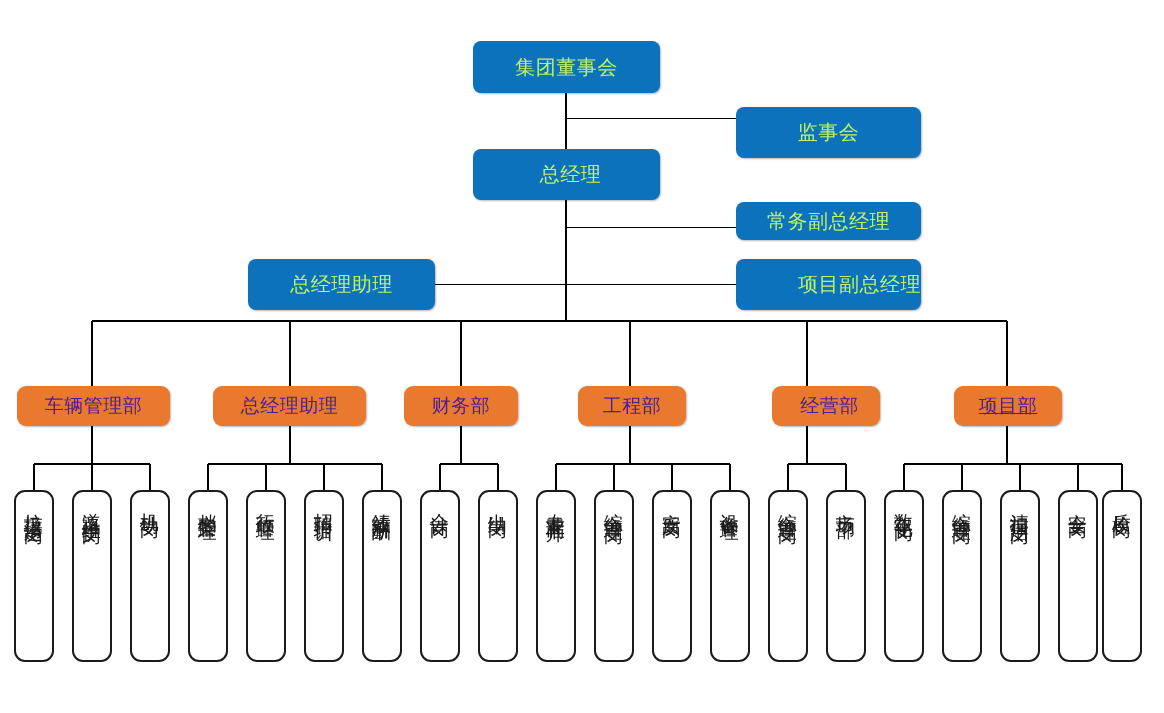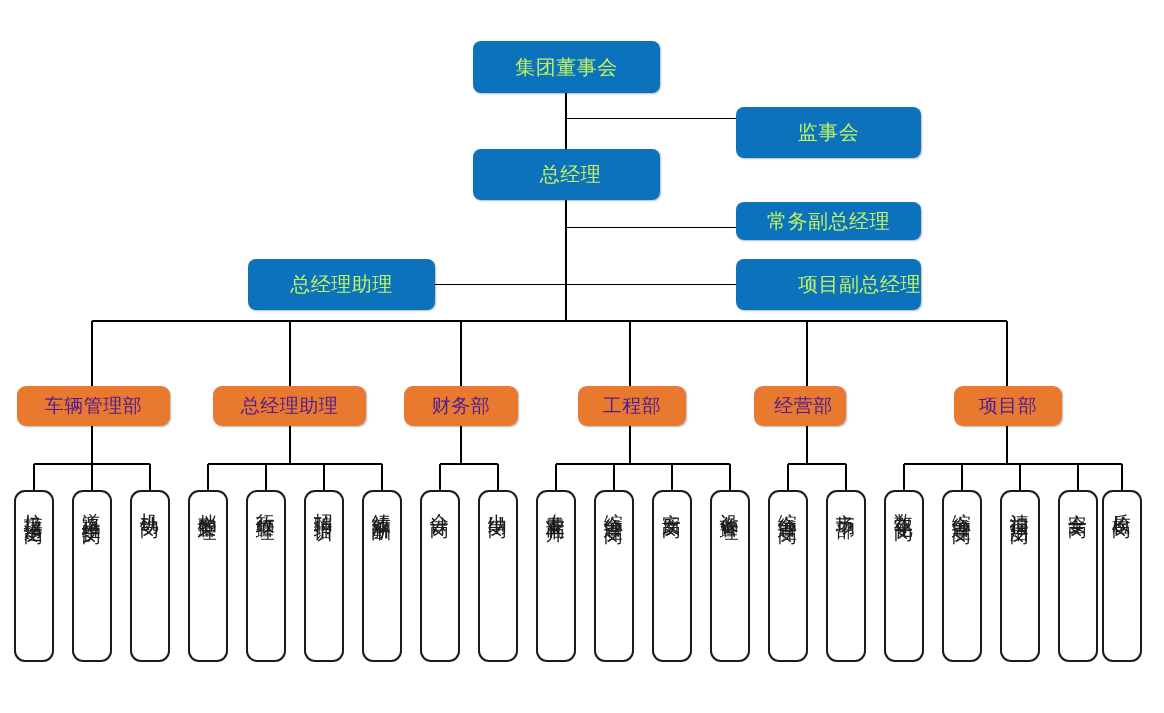--- a/index.html
+++ b/index.html
@@ -147,24 +147,24 @@
       </div>
       <div class="node dept" style="left: 213px; top: 386px; width: 153px; height: 40px;">
         <span>总经理助理</span>
       </div>
       <div class="node dept" style="left: 404px; top: 386px; width: 114px; height: 40px; text-align: center;">
         <span>财务部</span>
       </div>
       <div class="node dept" style="left: 578px; top: 386px; width: 108px; height: 40px; justify-content: center;">
         <span>工程部</span>
       </div>
-      <div class="node dept" style="left: 754px; top: 386px; width: 92px; height: 40px; padding-left: 7px;">
+      <div class="node dept" style="left: 772px; top: 386px; width: 108px; height: 40px; padding-left: 7px;">
         <span>经营部</span>
       </div>
-      <div class="node dept" style="left: 954px; top: 386px; width: 108px; height: 40px;">
+      <div class="node dept" style="left: 954px; top: 386px; width: 108px; height: 40px; text-decoration: underline;">
         <span>项目部</span>
       </div>
       <div class="node leaf" style="left: 14px; top: 490px; width: 40px; height: 172px;">
         <span class="leaf-text">垃圾清运岗</span>
       </div>
       <div class="node leaf" style="left: 72px; top: 490px; width: 40px; height: 172px;">
         <span class="leaf-text">道路维护岗</span>
       </div>
       <div class="node leaf" style="left: 130px; top: 490px; width: 40px; height: 172px;">
         <span class="leaf-text">机动岗</span>

